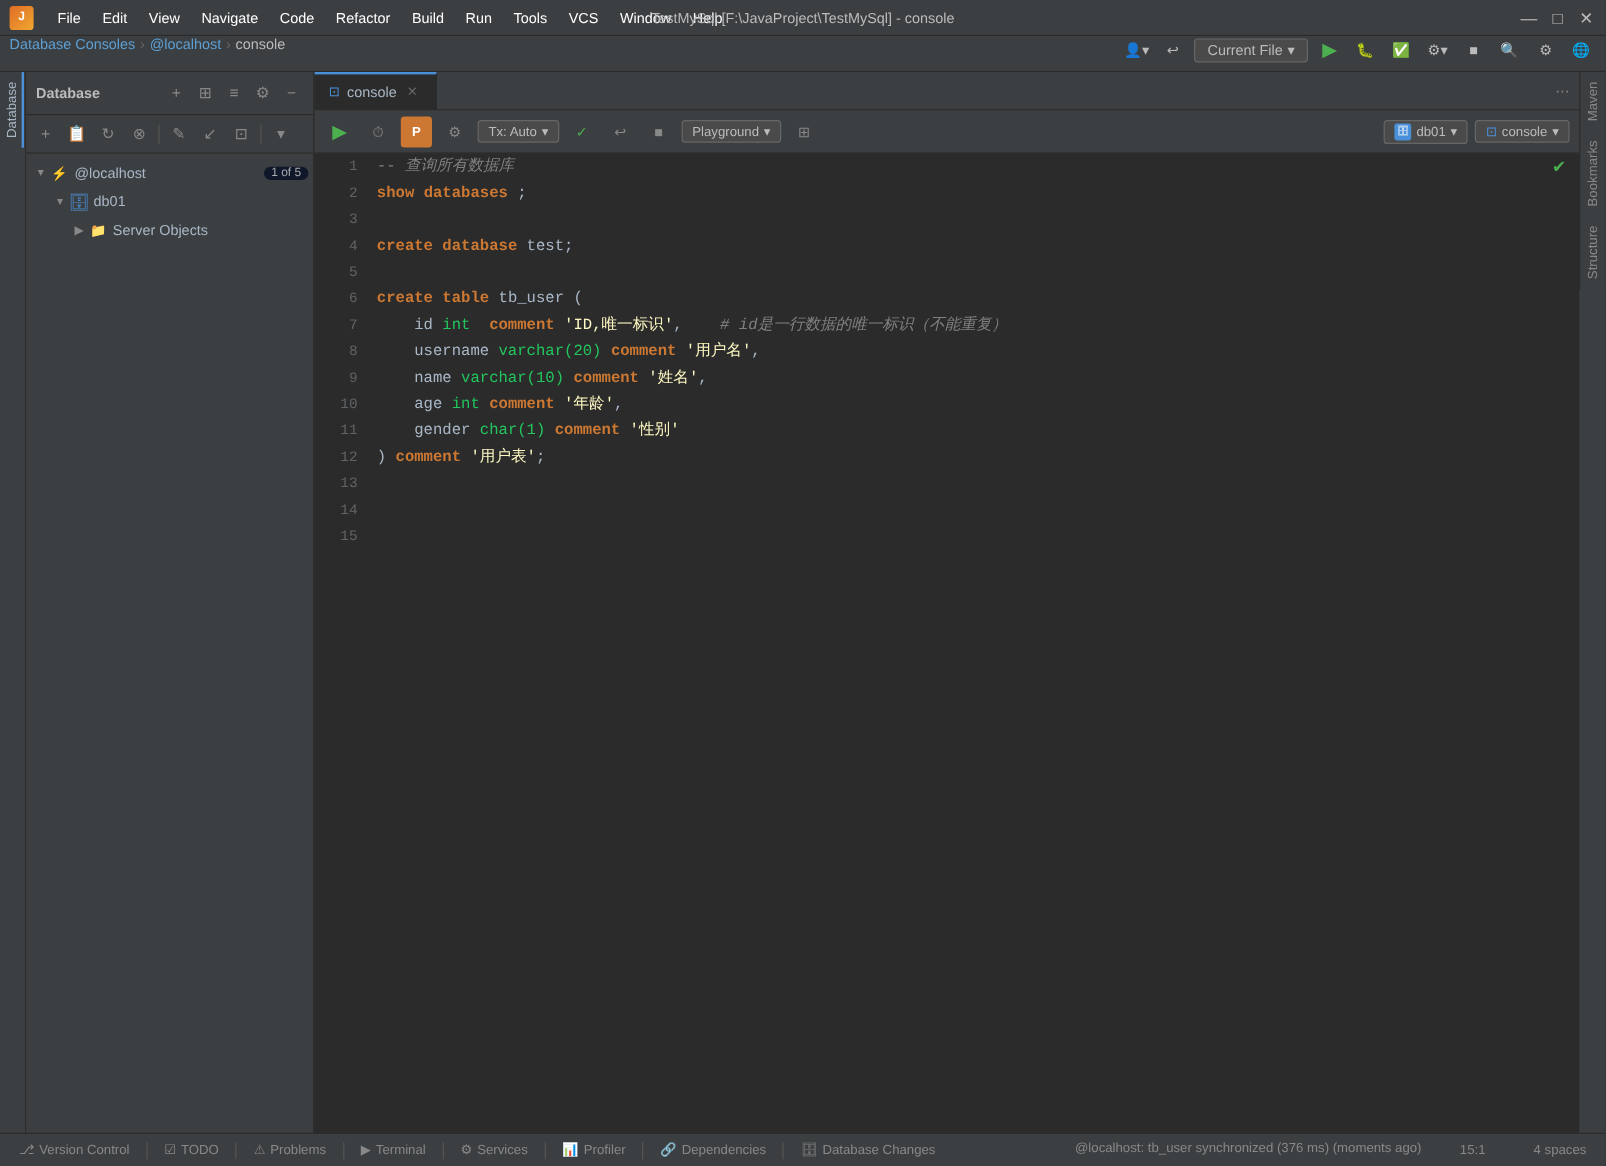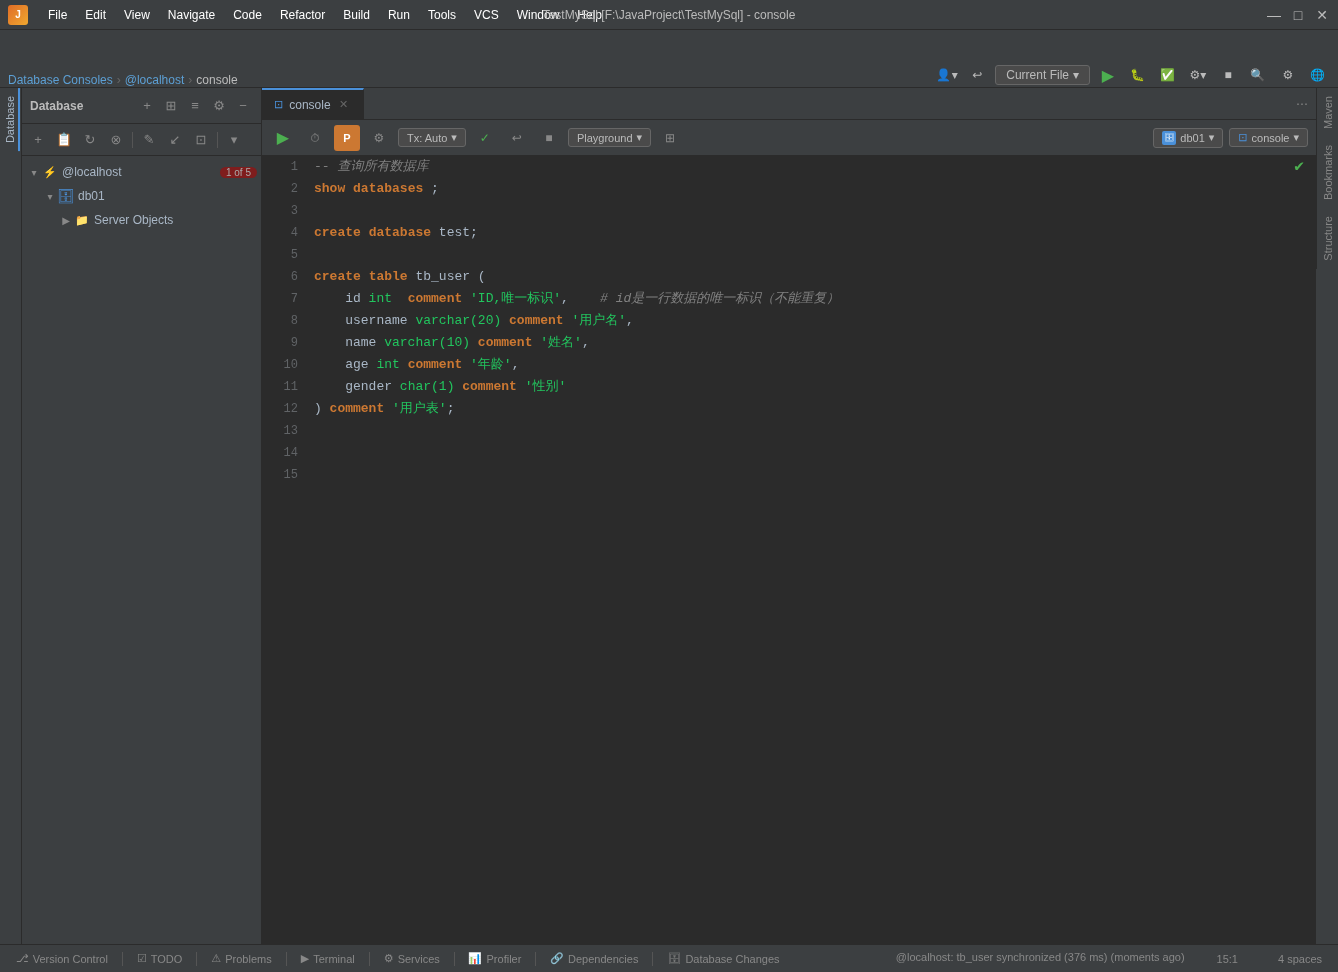--- a/index.html
+++ b/index.html
@@ -76,26 +76,25 @@
       cursor: pointer;
       color: #bbb;
       font-size: 14px;
     }
 
     
     .nav-bar {
       height: 30px;
       background: #3c3f41;
       display: flex;
-      align-items: flex-end;
+      align-items: flex-start;
       padding: 0 8px;
       gap: 16px;
       flex-shrink: 0;
       border-bottom: 1px solid #2b2b2b;
-      margin-top: 28px;
     }
     .breadcrumb {
       display: flex;
       align-items: center;
       gap: 4px;
       font-size: 12px;
       color: #bbb;
     }
     .breadcrumb-sep { color: #666; }
     .breadcrumb-link { color: #5c9fd4; cursor: pointer; }
@@ -228,21 +227,21 @@
       height: 16px;
       margin-right: 4px;
       display: flex;
       align-items: center;
       justify-content: center;
       font-size: 11px;
       flex-shrink: 0;
     }
     .tree-label { flex: 1; }
     .tree-badge {
-      background: #7f1d1d;
+      background: #0f172a;
       border-radius: 8px;
       padding: 0 6px;
       font-size: 10px;
       color: #aaa;
     }
 
     
     .content-area {
       flex: 1;
       display: flex;
@@ -418,21 +417,21 @@
     }
     .code-line {
       height: 22px;
       display: flex;
       align-items: center;
       white-space: pre;
     }
     
     .kw { color: #cc7832; font-weight: bold; } 
     .kw2 { color: #22c55e; } 
-    .str { color: #22c55e; } 
+    .str { color: #fef9c3; } 
     .cmt { color: #808080; font-style: italic; } 
     .fn { color: #a9b7c6; }
     .ok-mark {
       position: absolute;
       right: 8px;
       top: 0;
       color: #4caf50;
       font-size: 16px;
     }
 

